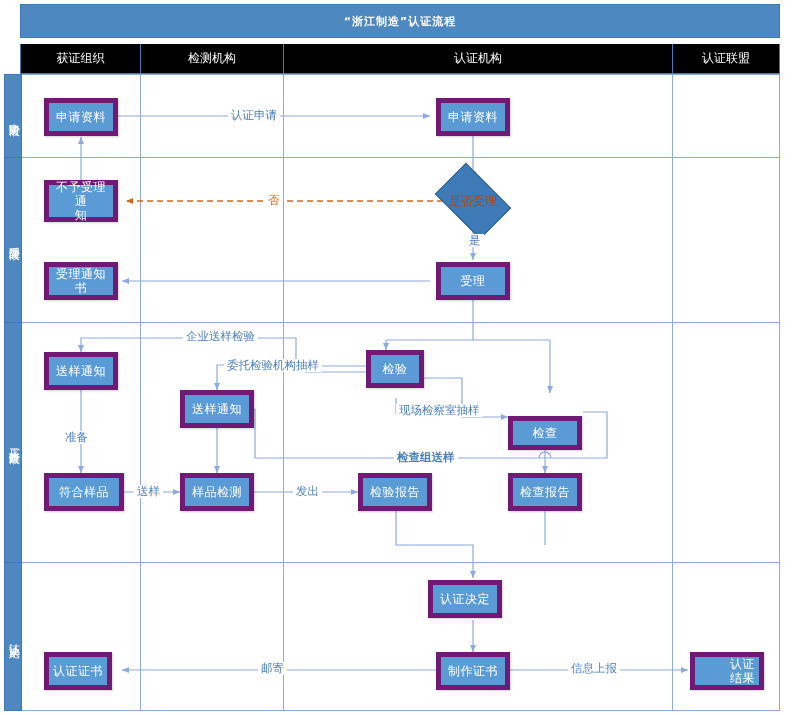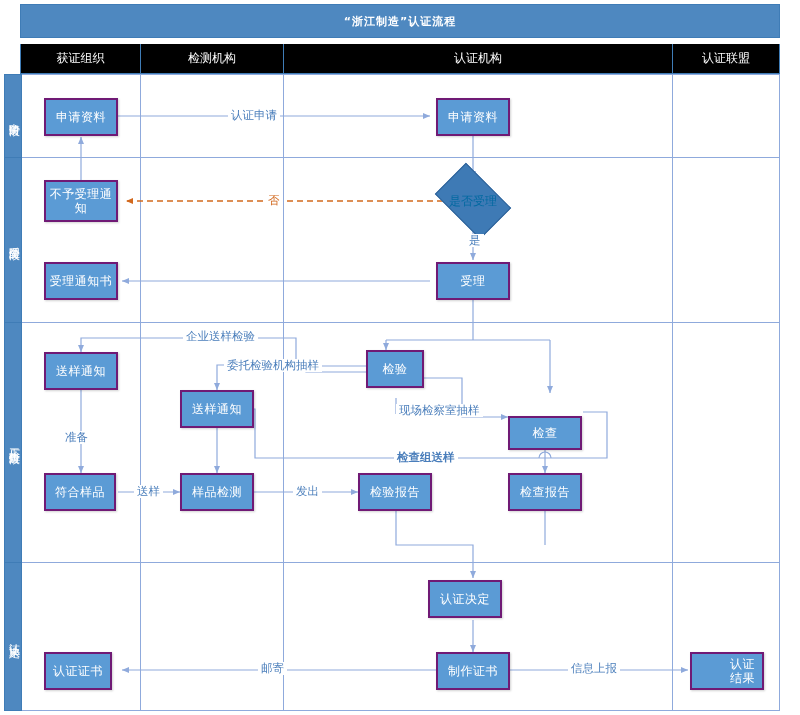--- a/index.html
+++ b/index.html
@@ -6,39 +6,39 @@
   body{font-family:"DejaVu Sans","Liberation Sans",sans-serif;}
   #root{position:relative;width:800px;height:715px;overflow:hidden;background:#fff;}
 
   
   #canvas{position:absolute;left:0;top:0;width:800px;height:715px;}
 
   
   .node{
     position:absolute;
     background:#5B9BD5;
-    border:2px solid #701a75;
+    border:5px solid #701a75;
     color:#ffffff;
     font-size:12px;
     line-height:14px;
     display:flex;
     align-items:center;
     justify-content:center;
     text-align:center;
     box-sizing:border-box;
     letter-spacing:.5px;
     box-shadow:1px 1px 2px rgba(0,0,0,.18);
   }
   .node span{display:block;padding:0 2px;}
 
   
   .diamond{
     position:absolute;
     display:flex;align-items:center;justify-content:center;
-    color:#0369a1;font-size:12px;text-align:center;
+    color:#c2410c;font-size:12px;text-align:center;
   }
   .diamond .dshape{
     position:absolute;left:0;top:0;width:100%;height:100%;
     background:#3E7AB5;
     transform:rotate(45deg);
     border:1px solid #2F6399;
     box-sizing:border-box;
   }
   .diamond span{position:relative;z-index:2;white-space:nowrap;}
 
@@ -205,21 +205,21 @@
   <div class="node" style="left:436px;top:262px;width:74px;height:38px;">
       <span>受理</span>
     </div>
 
   <div class="node" style="left:44px;top:352px;width:74px;height:38px;">
       <span>送样通知</span>
     </div>
   <div class="node" style="left:180px;top:390px;width:74px;height:38px;">
       <span>送样通知</span>
     </div>
-  <div class="node" style="left:44px;top:473px;width:72px;height:38px;">
+  <div class="node" style="left:44px;top:473px;width:80px;height:38px;">
       <span>符合样品</span>
     </div>
   <div class="node" style="left:180px;top:473px;width:74px;height:38px;">
       <span>样品检测</span>
     </div>
 
   <div class="node" style="left:366px;top:350px;width:58px;height:38px;">
       <span>检验</span>
     </div>
   <div class="node" style="left:508px;top:416px;width:74px;height:34px;">

